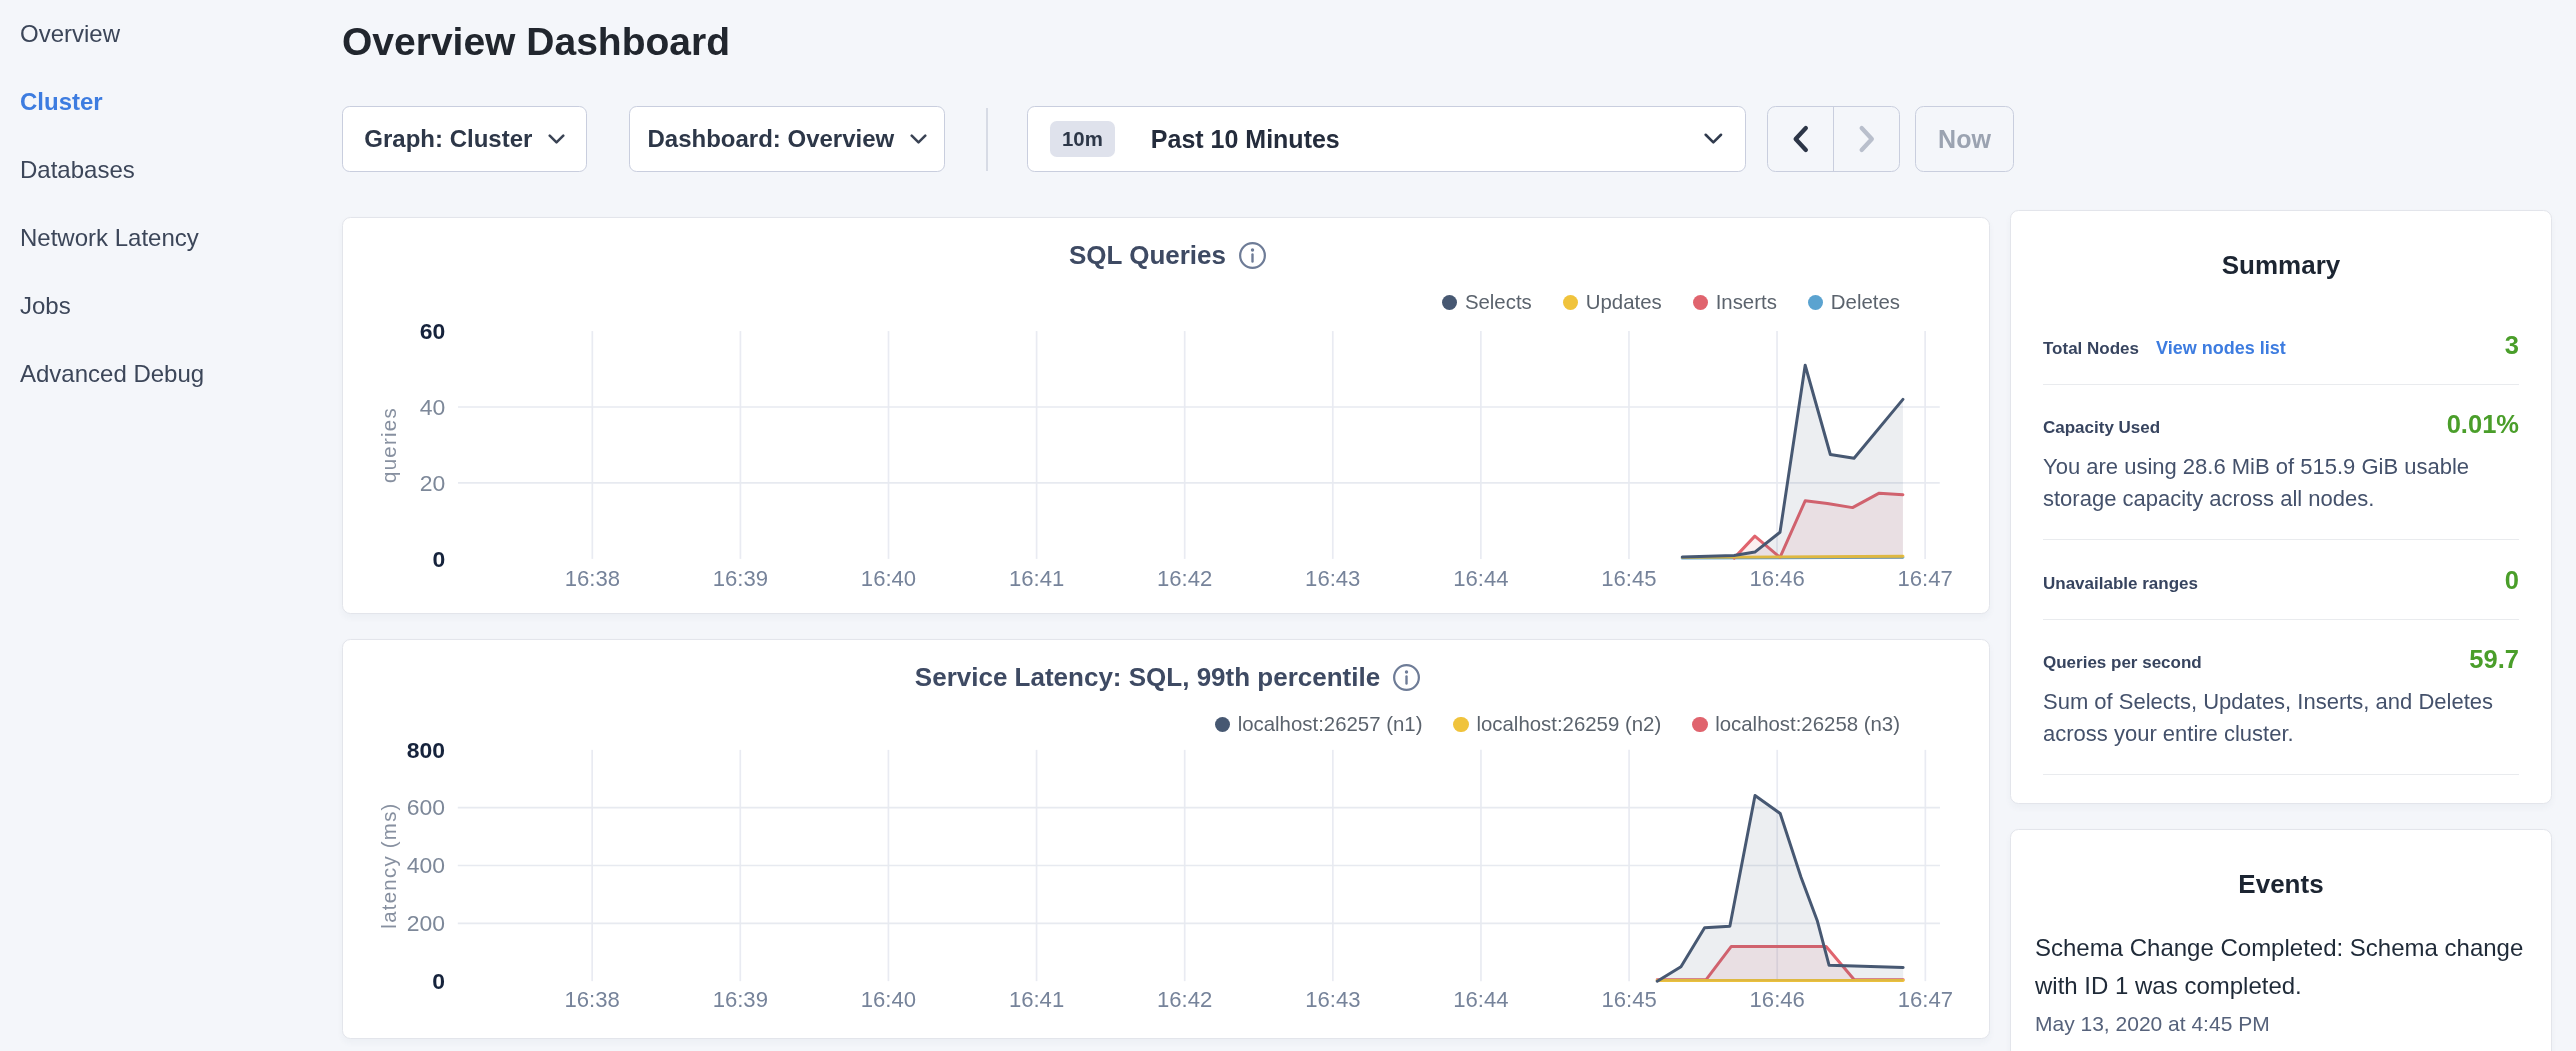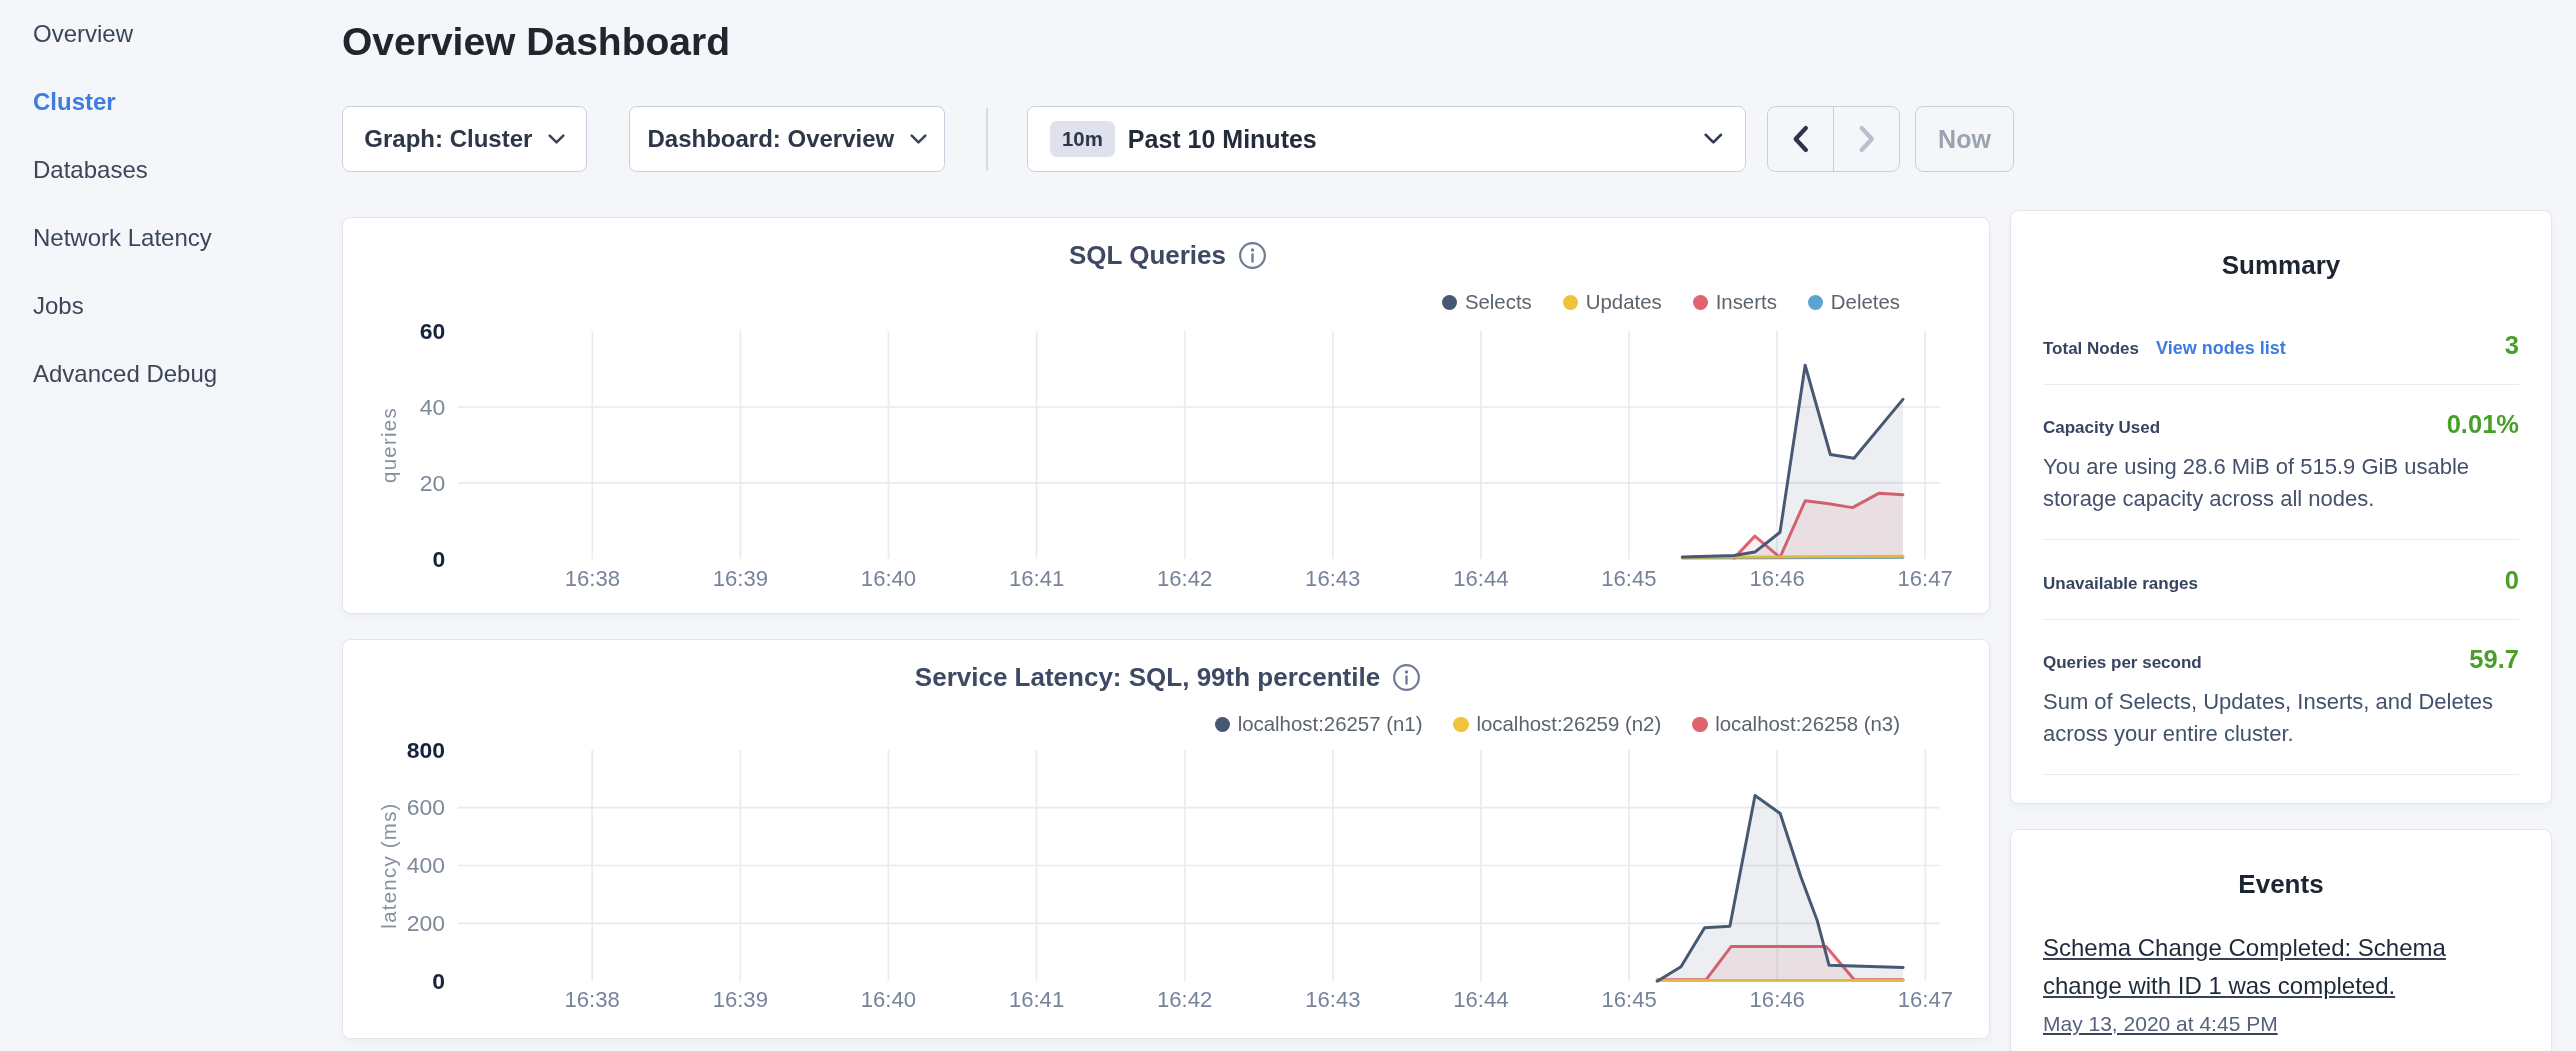--- a/index.html
+++ b/index.html
@@ -6,39 +6,39 @@
   html,body { width:2576px; height:1051px; overflow:hidden; }
   body {
     background:#f4f6fa;
     font-family:"Liberation Sans","DejaVu Sans",sans-serif;
     color:#3a4355;
     position:relative;
   }
   
   .sidebar { position:absolute; left:0; top:0; width:342px; height:1051px; }
   .nav-item {
-    height:68px; display:flex; align-items:center; padding-left:33px;
+    height:68px; display:flex; align-items:center; padding-left:20px;
     font-size:24px; color:#3c4659; cursor:pointer;
   }
   .nav-item.active { color:#3d7ce0; font-weight:bold; }
   
   .page-title { position:absolute; left:342px; top:20.4px; font-size:39px; font-weight:bold; color:#21262e; }
   .btn, .dropdown, .timebox {
     background:#fff; border:1.7px solid #c9cede; border-radius:7.7px;
     display:flex; align-items:center; font-weight:bold; color:#2d3748;
   }
   .dropdown { position:absolute; top:106px; height:66px; justify-content:center; gap:15.3px; font-size:24px; cursor:pointer; }
   #dd-graph { left:342px; width:245px; }
   #dd-dashboard { left:629px; width:316px; }
   .vdivider { position:absolute; left:986px; top:108px; width:1.7px; height:63px; background:#d7dbe5; }
   .timebox { position:absolute; left:1027px; top:106px; width:719px; height:66px; padding:8px 22px; cursor:pointer; }
   .time-badge {
     background:#dfe2ec; border-radius:6.8px; padding:6.8px 12px; font-size:20.4px; color:#2d3748; font-weight:bold;
   }
-  .time-label { margin-left:13px; font-size:25px; color:#242c3c; }
+  .time-label { margin-left:36px; font-size:25px; color:#242c3c; }
   .timebox .chev { margin-left:auto; }
   .btn-group {
     position:absolute; left:1767px; top:106px; width:133px; height:66px;
     border:1.7px solid #c9cede; border-radius:8.5px; display:flex;
   }
   .btn-half { flex:1; display:flex; align-items:center; justify-content:center; cursor:pointer; }
   .btn-half:first-child { border-right:1.7px solid #c9cede; }
   .now-btn {
     position:absolute; left:1915px; top:106px; width:99px; height:66px;
     border:1.7px solid #c9cede; border-radius:8.5px; background:transparent;
@@ -68,21 +68,21 @@
   
   .side-card-title { text-align:center; font-size:26px; font-weight:bold; color:#1c2532; margin-top:39px; }
   .summary-rows { margin:24px 32px 0; }
   .summary-row { padding:25.5px 0 24px; border-top:1.7px solid #e9ebee; }
   .summary-row:first-child { border-top:none; }
   .row-main { display:flex; align-items:baseline; }
   .row-label { font-size:17px; font-weight:bold; color:#37445f; }
   .row-link { font-size:18px; font-weight:bold; color:#3d7ce0; margin-left:17px; cursor:pointer; }
   .row-value { margin-left:auto; font-size:25.5px; font-weight:bold; color:#4a9e2a; }
   .row-desc { margin-top:12px; font-size:22px; line-height:32px; color:#44516b; }
-  .event-item { margin:29px 32px 0;text-decoration:underline; }
+  .event-item { margin:29px 24px 0; }
   .event-text { font-size:24px; line-height:38px; color:#1f2a38; }
   .event-date { margin-top:6.8px; font-size:21px; color:#56627b; }
 </style>
 </head>
 <body>
 
 <nav class="sidebar">
   <div class="nav-item">Overview</div>
   <div class="nav-item active">Cluster</div>
   <div class="nav-item">Databases</div>

